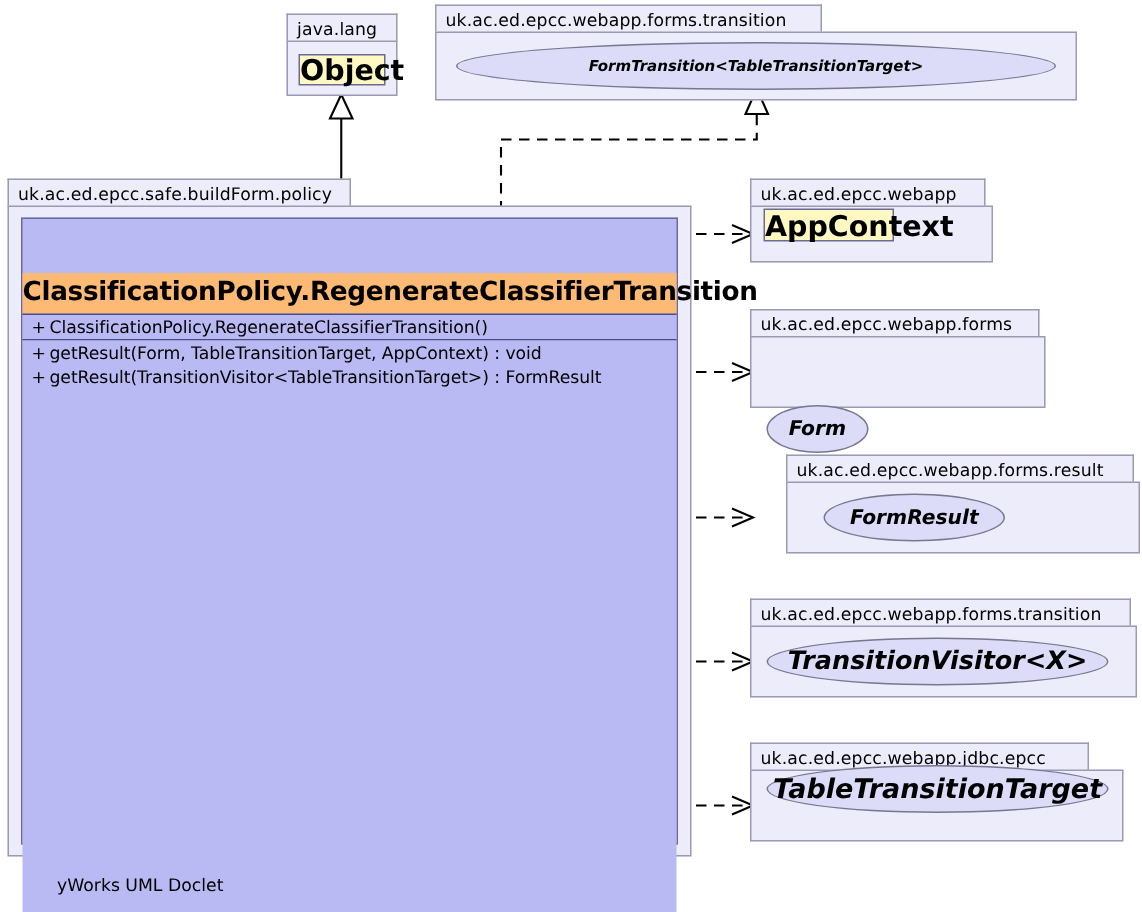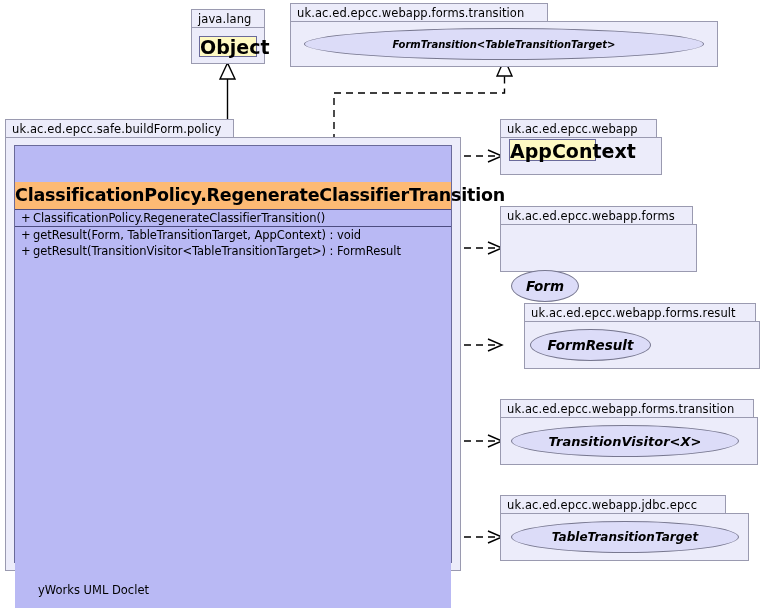--- a/index.html
+++ b/index.html
@@ -229,30 +229,30 @@
 
   <div class="pkg" style="left:500px; top:206px; width:197px; height:66px;">
     <div class="pkg-tab" style="width:193px;">uk.ac.ed.epcc.webapp.forms</div>
     <div class="pkg-body" style="top:18px; width:197px; height:48px;"></div>
     <div class="iface" style="left:11px; top:26px; width:68px; height:32px; font-size:13.5px;margin-top:38px;">Form</div>
   </div>
 
   <div class="pkg" style="left:500px; top:303px; width:236px; height:66px;margin-left:24px;">
     <div class="pkg-tab" style="width:232px;">uk.ac.ed.epcc.webapp.forms.result</div>
     <div class="pkg-body" style="top:18px; width:236px; height:48px;"></div>
-    <div class="iface" style="left:6px; top:26px; width:121px; height:32px; font-size:13.5px;">FormResult</div>
+    <div class="iface" style="left:25px; top:26px; width:121px; height:32px; font-size:13.5px;">FormResult</div>
   </div>
 
   <div class="pkg" style="left:500px; top:399px; width:258px; height:66px;">
     <div class="pkg-tab" style="width:254px;">uk.ac.ed.epcc.webapp.forms.transition</div>
     <div class="pkg-body" style="top:18px; width:258px; height:48px;"></div>
-    <div class="iface" style="left:11px; top:26px; width:228px; height:32px; font-size:13px;">TransitionVisitor&lt;X&gt;</div>
+    <div class="iface" style="left:11px; top:26px; width:228px; height:32px; font-size:17px;">TransitionVisitor&lt;X&gt;</div>
   </div>
 
   <div class="pkg" style="left:500px; top:495px; width:249px; height:66px;">
     <div class="pkg-tab" style="width:226px;">uk.ac.ed.epcc.webapp.jdbc.epcc</div>
     <div class="pkg-body" style="top:18px; width:249px; height:48px;"></div>
-    <div class="iface" style="left:11px; top:26px; width:228px; height:32px; font-size:12px;">TableTransitionTarget</div>
+    <div class="iface" style="left:11px; top:15px; width:228px; height:32px; font-size:18px;">TableTransitionTarget</div>
   </div>
 
   <div id="footer">yWorks UML Doclet</div>
 
 </div>
 
 </body></html>

